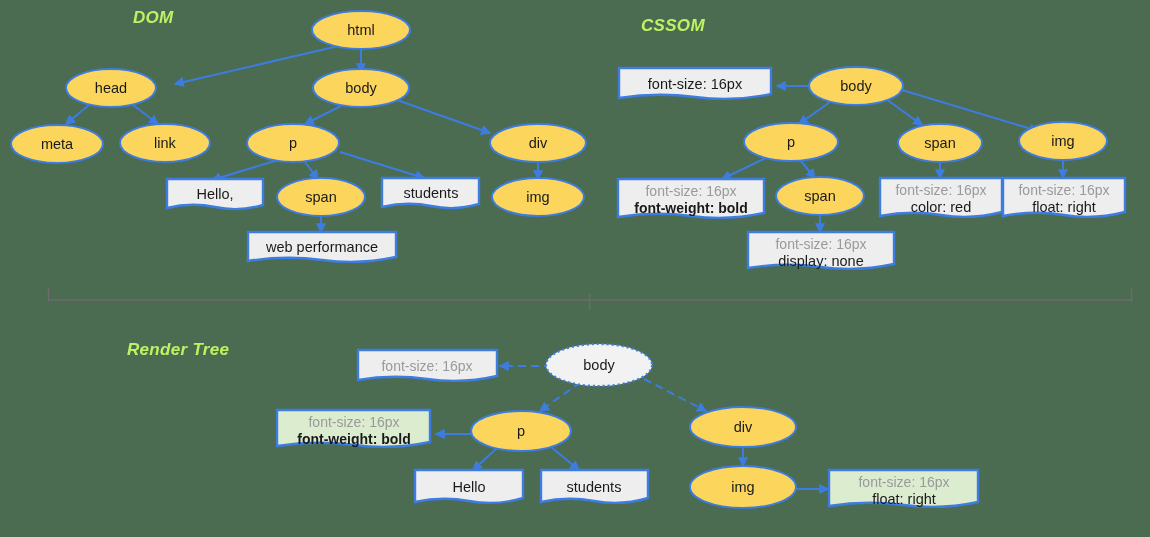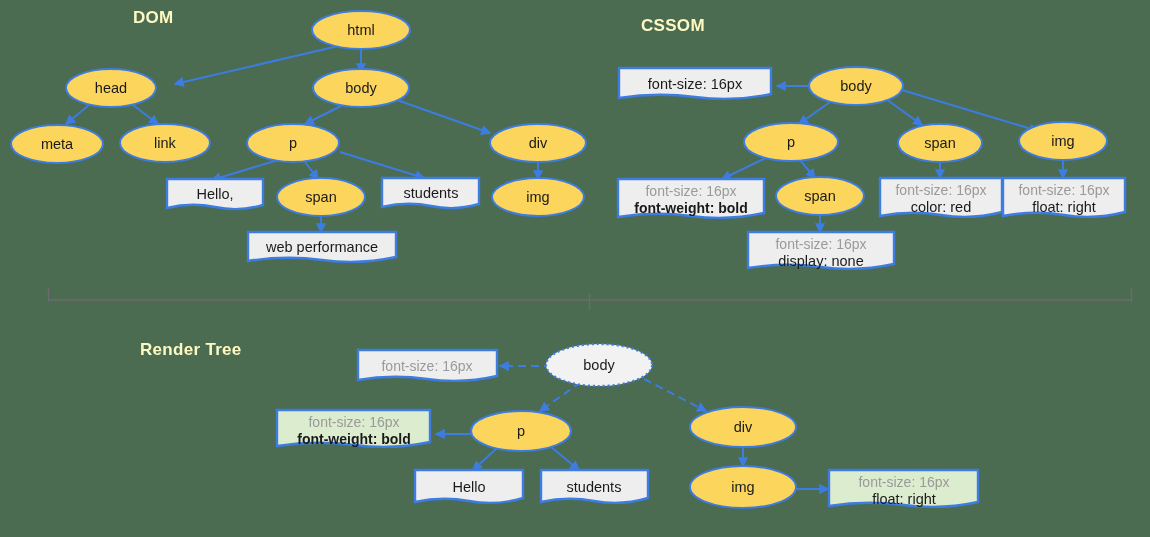--- a/index.html
+++ b/index.html
@@ -18,28 +18,29 @@
   svg.layer {
     position: absolute;
     left: 0; top: 0;
     width: 1150px;
     height: 537px;
   }
   .section-title {
     position: absolute;
     font-family: "Liberation Sans", sans-serif;
     font-weight: bold;
+    font-style: italic;
     font-size: 17px;
-    color: #fef9c3;
+    color: #bef264;
     letter-spacing: 0.3px;
     white-space: nowrap;
   }
   #title-dom   { left: 133px; top: 8px; }
   #title-cssom { left: 641px; top: 16px; }
-  #title-render{ left: 140px; top: 340px; }
+  #title-render{ left: 127px; top: 340px; }
 
   .node-label {
     font-family: "Liberation Sans", sans-serif;
     font-size: 14.5px;
     fill: #1a1a1a;
   }
   .box-line-dim {
     font-family: "Liberation Sans", sans-serif;
     font-size: 14px;
     fill: #9a9a9a;

